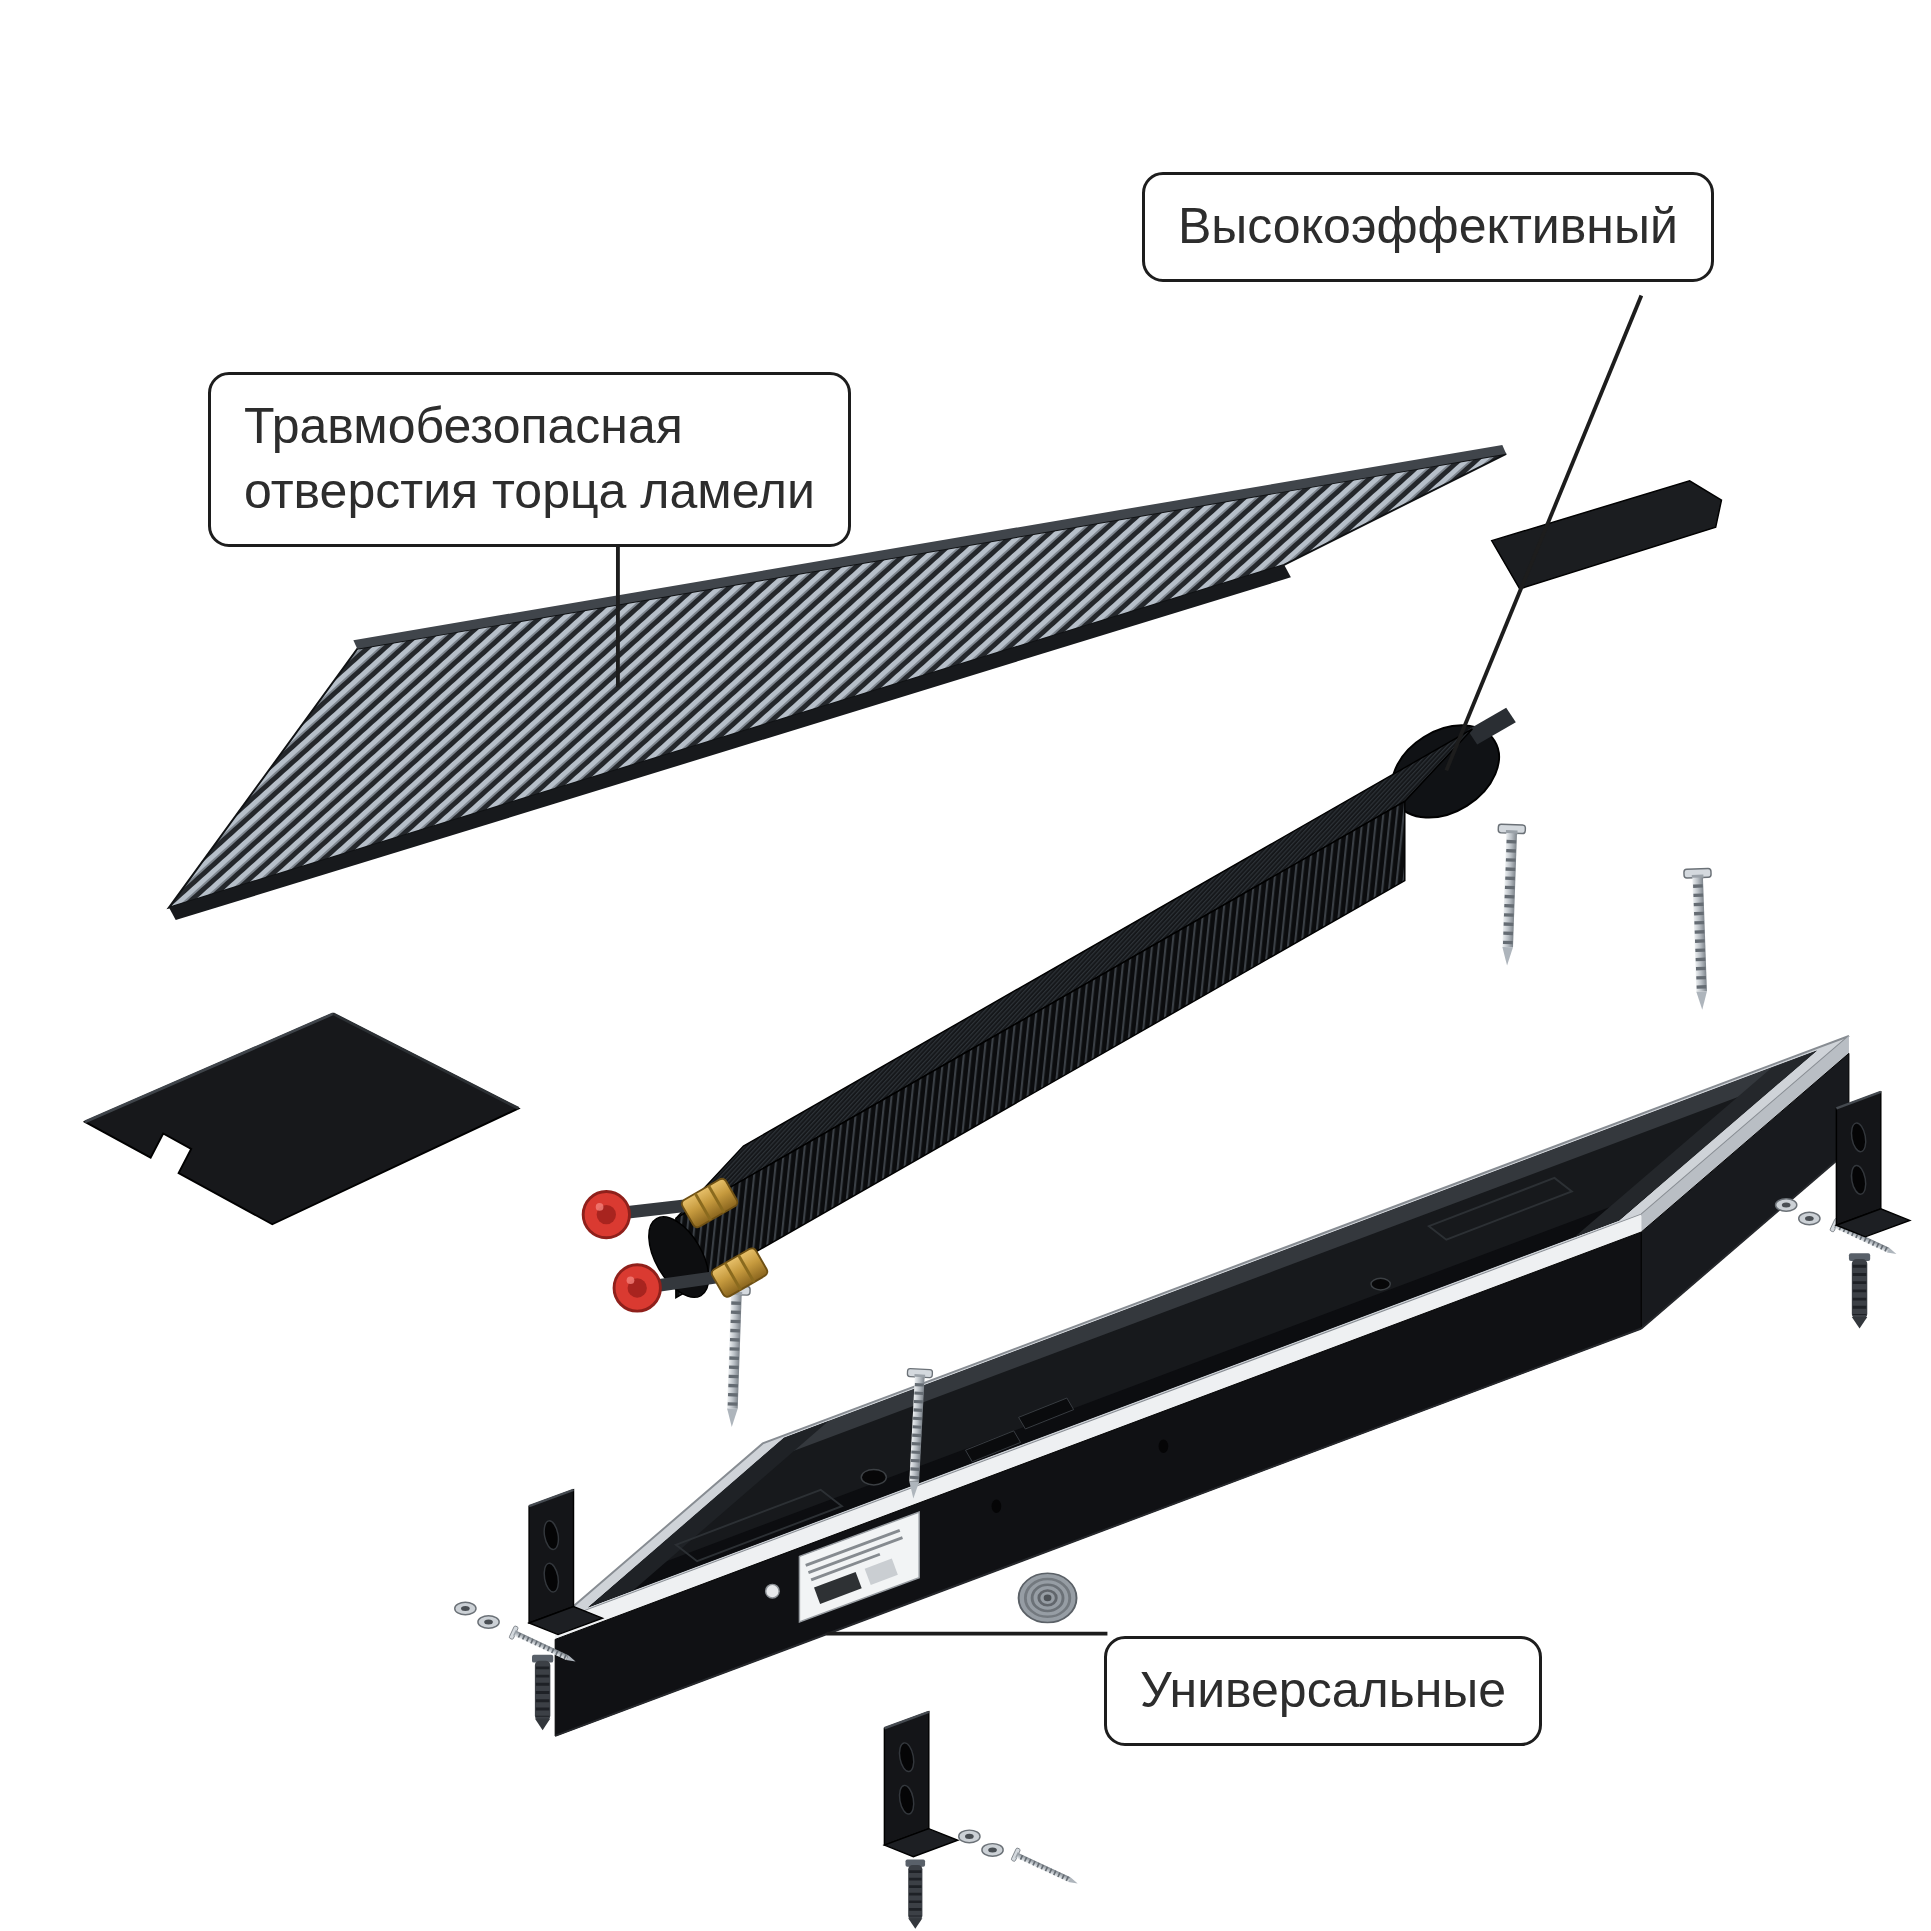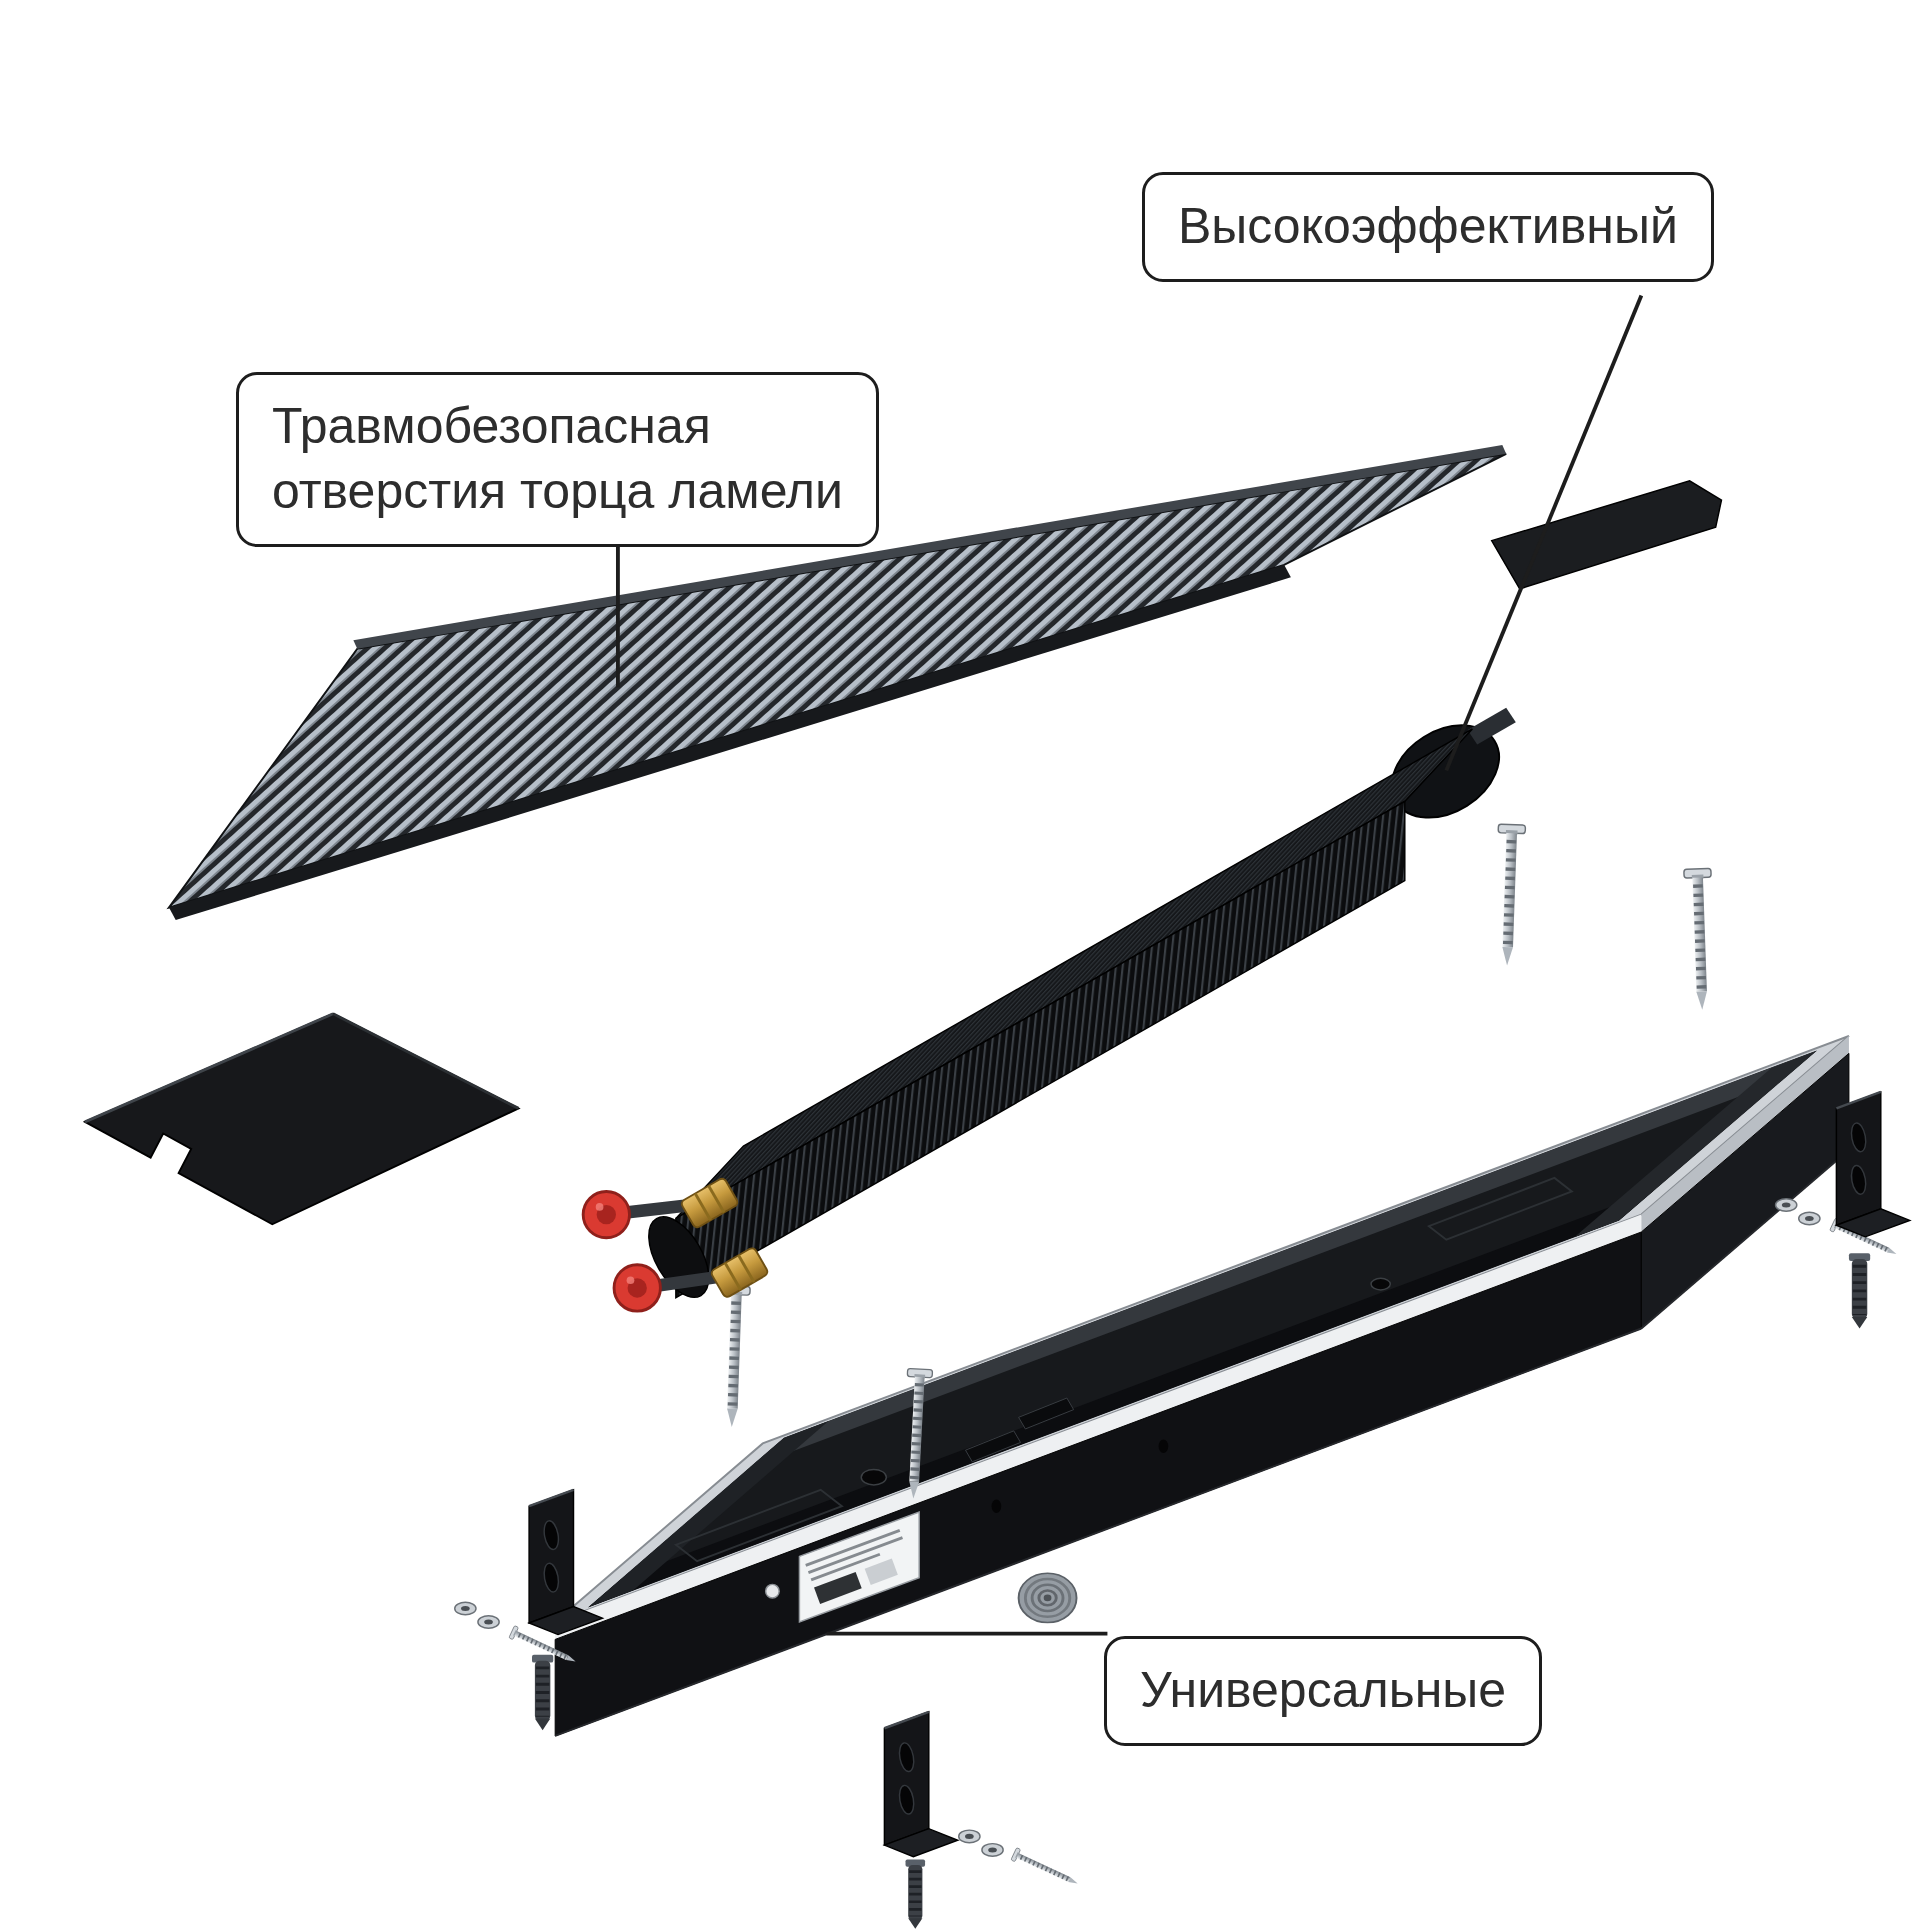--- a/index.html
+++ b/index.html
@@ -188,21 +188,21 @@
     <line x1="1700" y1="306" x2="1498" y2="798"></line>
     <line x1="640" y1="564" x2="640" y2="712"></line>
     <line x1="1147" y1="1692" x2="856" y2="1692"></line>
   </g>
 </svg>
 
   <div class="callout" style="left:1142px;top:124px;margin-top:48px;">
     <div>Высокоэффективный</div>
   </div>
 
-  <div class="callout" style="left:208px;top:372px;margin-left:28px;">
+  <div class="callout" style="left:208px;top:372px;">
     <div>Травмобезопасная</div>
     <div>отверстия торца ламели</div>
   </div>
 
   <div class="callout" style="left:1104px;top:1636px;">
     <div>Универсальные</div>
   </div>
 
 </div>
 

